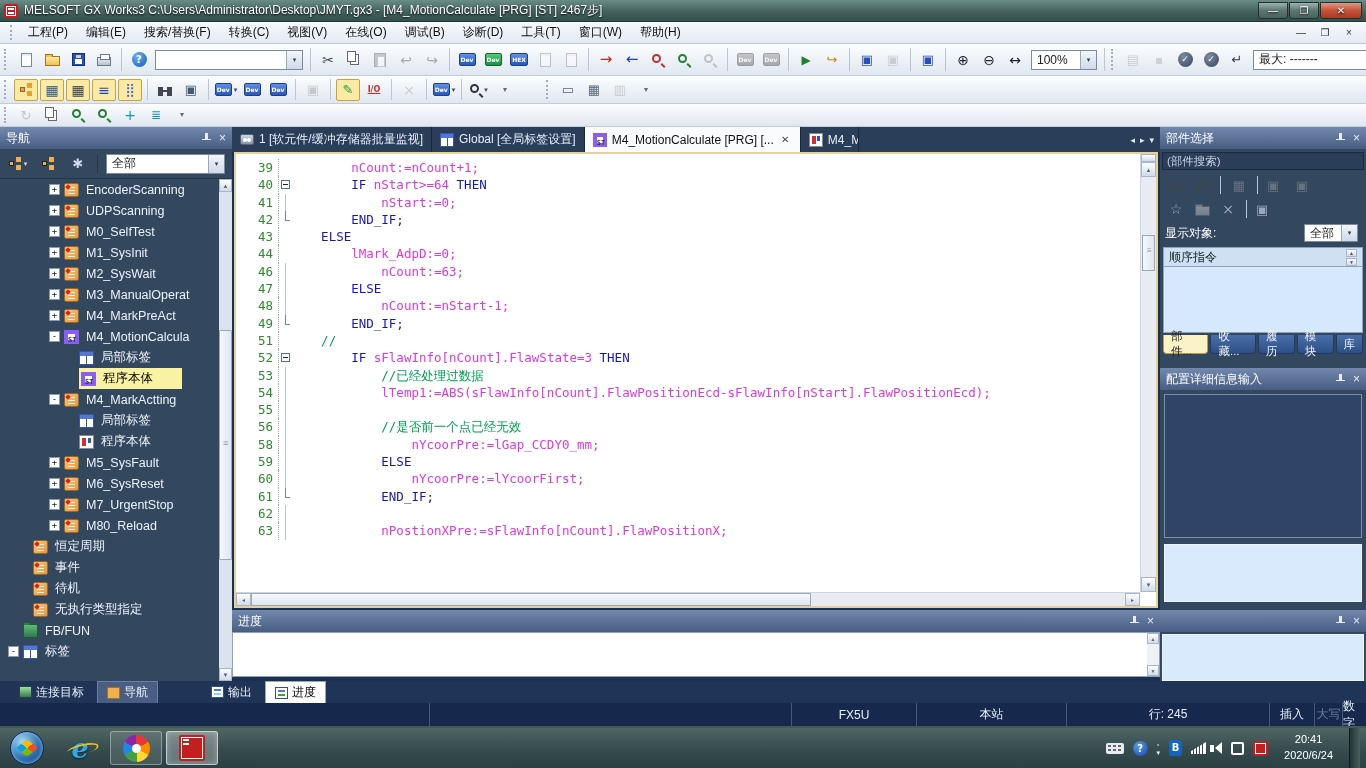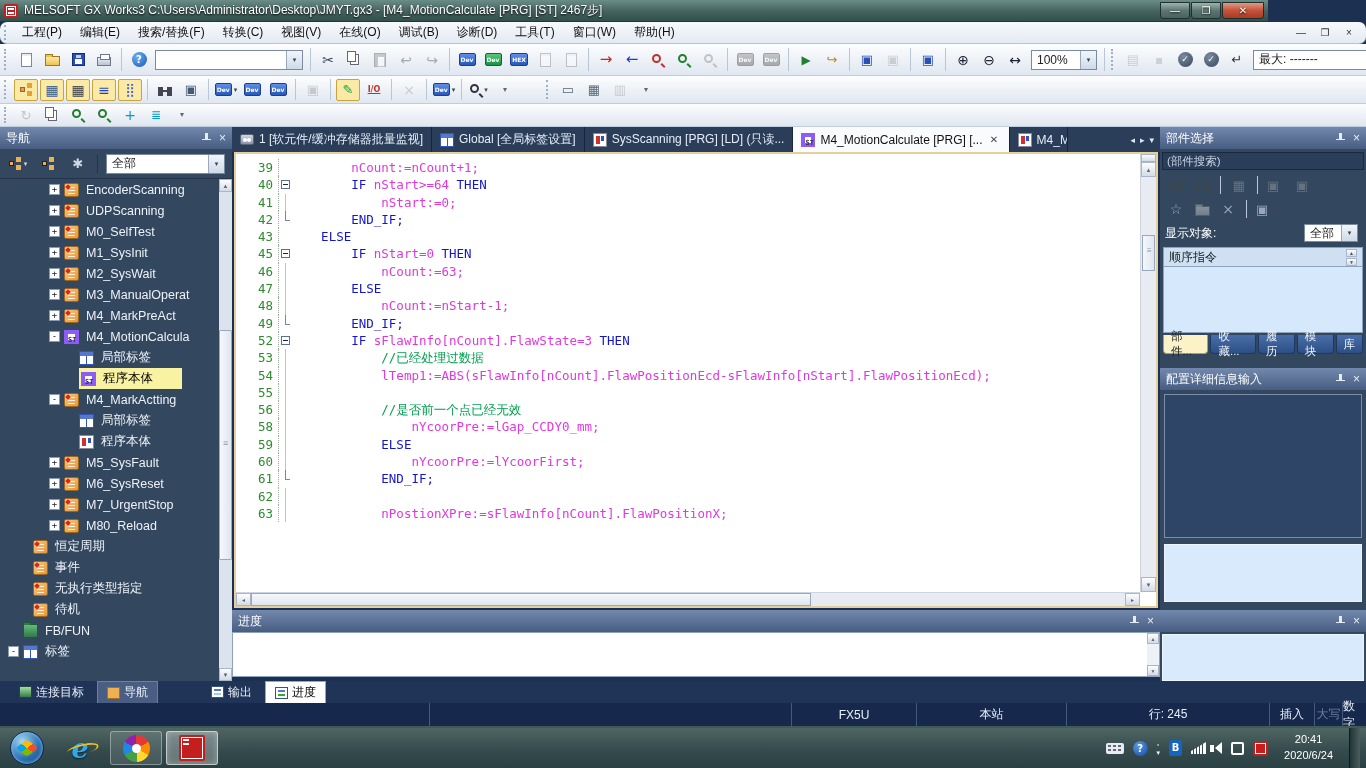--- a/index.html
+++ b/index.html
@@ -1,36 +1,36 @@
 <!DOCTYPE html>
 <html><head>
 <meta charset="utf-8">
 <style>
   * { margin:0; padding:0; box-sizing:border-box; }
   html,body { width:1366px; height:768px; overflow:hidden; font-family:"Liberation Sans",sans-serif; }
   body { position:relative; background:#1c3152; font-size:12px; }
 
   
-  #titlebar { position:absolute; left:0; top:0; width:1268px; height:22px;
+  #titlebar { position:absolute; left:0; top:0; width:1366px; height:22px;
     background:linear-gradient(#6a8d88,#44615d 55%,#32504c); display:flex; align-items:center;
     padding:0 4px; color:#fff; text-shadow:0 1px 2px #000; border-bottom:1px solid #203835; }
   .gxlogo { width:14px; height:14px; background:#c41e1e; border-radius:2px; position:relative; flex:none; }
   .gxlogo::after { content:""; position:absolute; inset:2px; border:1px solid #fff; }
   .gxlogo::before { content:""; position:absolute; left:4px; top:4px; width:6px; height:2px; background:#fff; box-shadow:0 4px 0 #fff; }
   #titletext { margin-left:6px; font-size:12px; white-space:nowrap; overflow:hidden; flex:1; }
   .winbtns { display:flex; gap:1px; margin-left:4px; }
   .wbtn { width:30px; height:17px; border:1px solid #1e2f2d; border-radius:0 0 3px 3px;
     background:linear-gradient(#9fb3ae,#5c7672 50%,#49625e); color:#fff; font-size:10px;
     display:flex; align-items:center; justify-content:center; }
   .wbtn.close { background:linear-gradient(#e09a84,#c4533a 50%,#a93a24); width:42px; }
 
   
   #menubar { position:absolute; left:0; top:22px; width:1366px; height:22px;
     background:linear-gradient(#f7f9fc,#e4eaf2); border-bottom:1px solid #b9c5d6;
-    display:flex; align-items:center; padding-left:2px;border-radius:7px; }
+    display:flex; align-items:center; padding-left:8px; }
   .grip { width:5px; height:70%; border-left:2px dotted #9fb0c4; margin:0 4px 0 2px; flex:none; }
   .menu-item { padding:3px 9px; color:#111; cursor:default; }
   #mdibtns { margin-left:auto; display:flex; gap:6px; padding-right:8px; color:#333; }
   .mdib { width:18px; height:15px; display:flex; align-items:center; justify-content:center; font-size:10px; }
 
   
   .toolbar { position:absolute; left:0; width:1366px; display:flex; align-items:center;
     background:linear-gradient(#fcfdfe,#e0e7f0); border-bottom:1px solid #c2cddc; padding-left:2px; }
   #tb1 { top:44px; height:32px; }
   #tb2 { top:76px; height:28px; }
@@ -629,26 +629,26 @@
           <span class="tlabel">恒定周期</span>
         </div>
         <div class="trow" style="padding-left: 18px;">
           <span class="tspc"></span>
           <span class="ti ti-prg"></span>
           <span class="tlabel">事件</span>
         </div>
         <div class="trow" style="padding-left: 18px;">
           <span class="tspc"></span>
           <span class="ti ti-prg"></span>
-          <span class="tlabel">无执行类型指定</span>
+          <span class="tlabel">待机</span>
         </div>
         <div class="trow" style="padding-left: 18px;">
           <span class="tspc"></span>
           <span class="ti ti-prg"></span>
-          <span class="tlabel">待机</span>
+          <span class="tlabel">无执行类型指定</span>
         </div>
         <div class="trow" style="padding-left: 8px;">
           <span class="tspc"></span>
           <span class="ti ti-fbf"></span>
           <span class="tlabel">FB/FUN</span>
         </div>
         <div class="trow" style="padding-left: 8px;">
           <span class="texp">-</span>
           <span class="ti ti-lbl"></span>
           <span class="tlabel">标签</span>
@@ -664,24 +664,20 @@
   <div id="center">
     <div id="doctabs">
         <div class="dtab">
           <span class="dt-mon"></span>
           <span>1 [软元件/缓冲存储器批量监视]</span>
         </div>
         <div class="dtab">
           <span class="dticon ti-lbl"></span>
           <span>Global [全局标签设置]</span>
         </div>
-        <div class="dtab">
-          <span class="dticon ti-prg2"></span>
-          <span>SysScanning [PRG] [LD] (只读...</span>
-        </div>
         <div class="dtab active">
           <span class="dticon ti-st" style="font: bold 7px / 12px &quot;DejaVu Sans Mono&quot;, monospace; text-align: center;">ST</span>
           <span>M4_MotionCalculate [PRG] [...</span>
           <span class="x">✕</span>
         </div>
         <div class="dtab clip">
           <span class="dticon ti-prg2"></span>
           <span>M4_M</span>
         </div>
         <div id="tabnav">
@@ -718,25 +714,23 @@
               <span class="fend"></span>
             </div>
             <div class="ccode"><span class="tk-kw">        END_IF;</span></div>
           </div>
           <div class="crow">
             <div class="cnum">43</div>
             <div class="cfold"></div>
             <div class="ccode"><span class="tk-kw">    ELSE</span></div>
           </div>
           <div class="crow">
-            <div class="cnum">45</div>
-            <div class="cfold">
-              <span class="fbox"></span>
-            </div>
-            <div class="ccode"><span class="tk-kw">        IF </span><span class="tk-id">nStart=0</span><span class="tk-kw"> THEN</span></div>
+            <div class="cnum">44</div>
+            <div class="cfold"></div>
+            <div class="ccode"><span class="tk-id">        lMark_AdpD:=0;</span></div>
           </div>
           <div class="crow">
             <div class="cnum">46</div>
             <div class="cfold">
               <span class="fconn"></span>
             </div>
             <div class="ccode"><span class="tk-id">            nCount:=63;</span></div>
           </div>
           <div class="crow">
             <div class="cnum">47</div>
@@ -751,20 +745,25 @@
               <span class="fconn"></span>
             </div>
             <div class="ccode"><span class="tk-id">            nCount:=nStart-1;</span></div>
           </div>
           <div class="crow">
             <div class="cnum">49</div>
             <div class="cfold">
               <span class="fend"></span>
             </div>
             <div class="ccode"><span class="tk-kw">        END_IF;</span></div>
+          </div>
+          <div class="crow">
+            <div class="cnum">51</div>
+            <div class="cfold"></div>
+            <div class="ccode"><span class="tk-cm">    //</span></div>
           </div>
           <div class="crow">
             <div class="cnum">52</div>
             <div class="cfold">
               <span class="fbox"></span>
             </div>
             <div class="ccode"><span class="tk-kw">        IF </span><span class="tk-id">sFlawInfo[nCount].FlawState=3</span><span class="tk-kw"> THEN</span></div>
           </div>
           <div class="crow">
             <div class="cnum">53</div>

